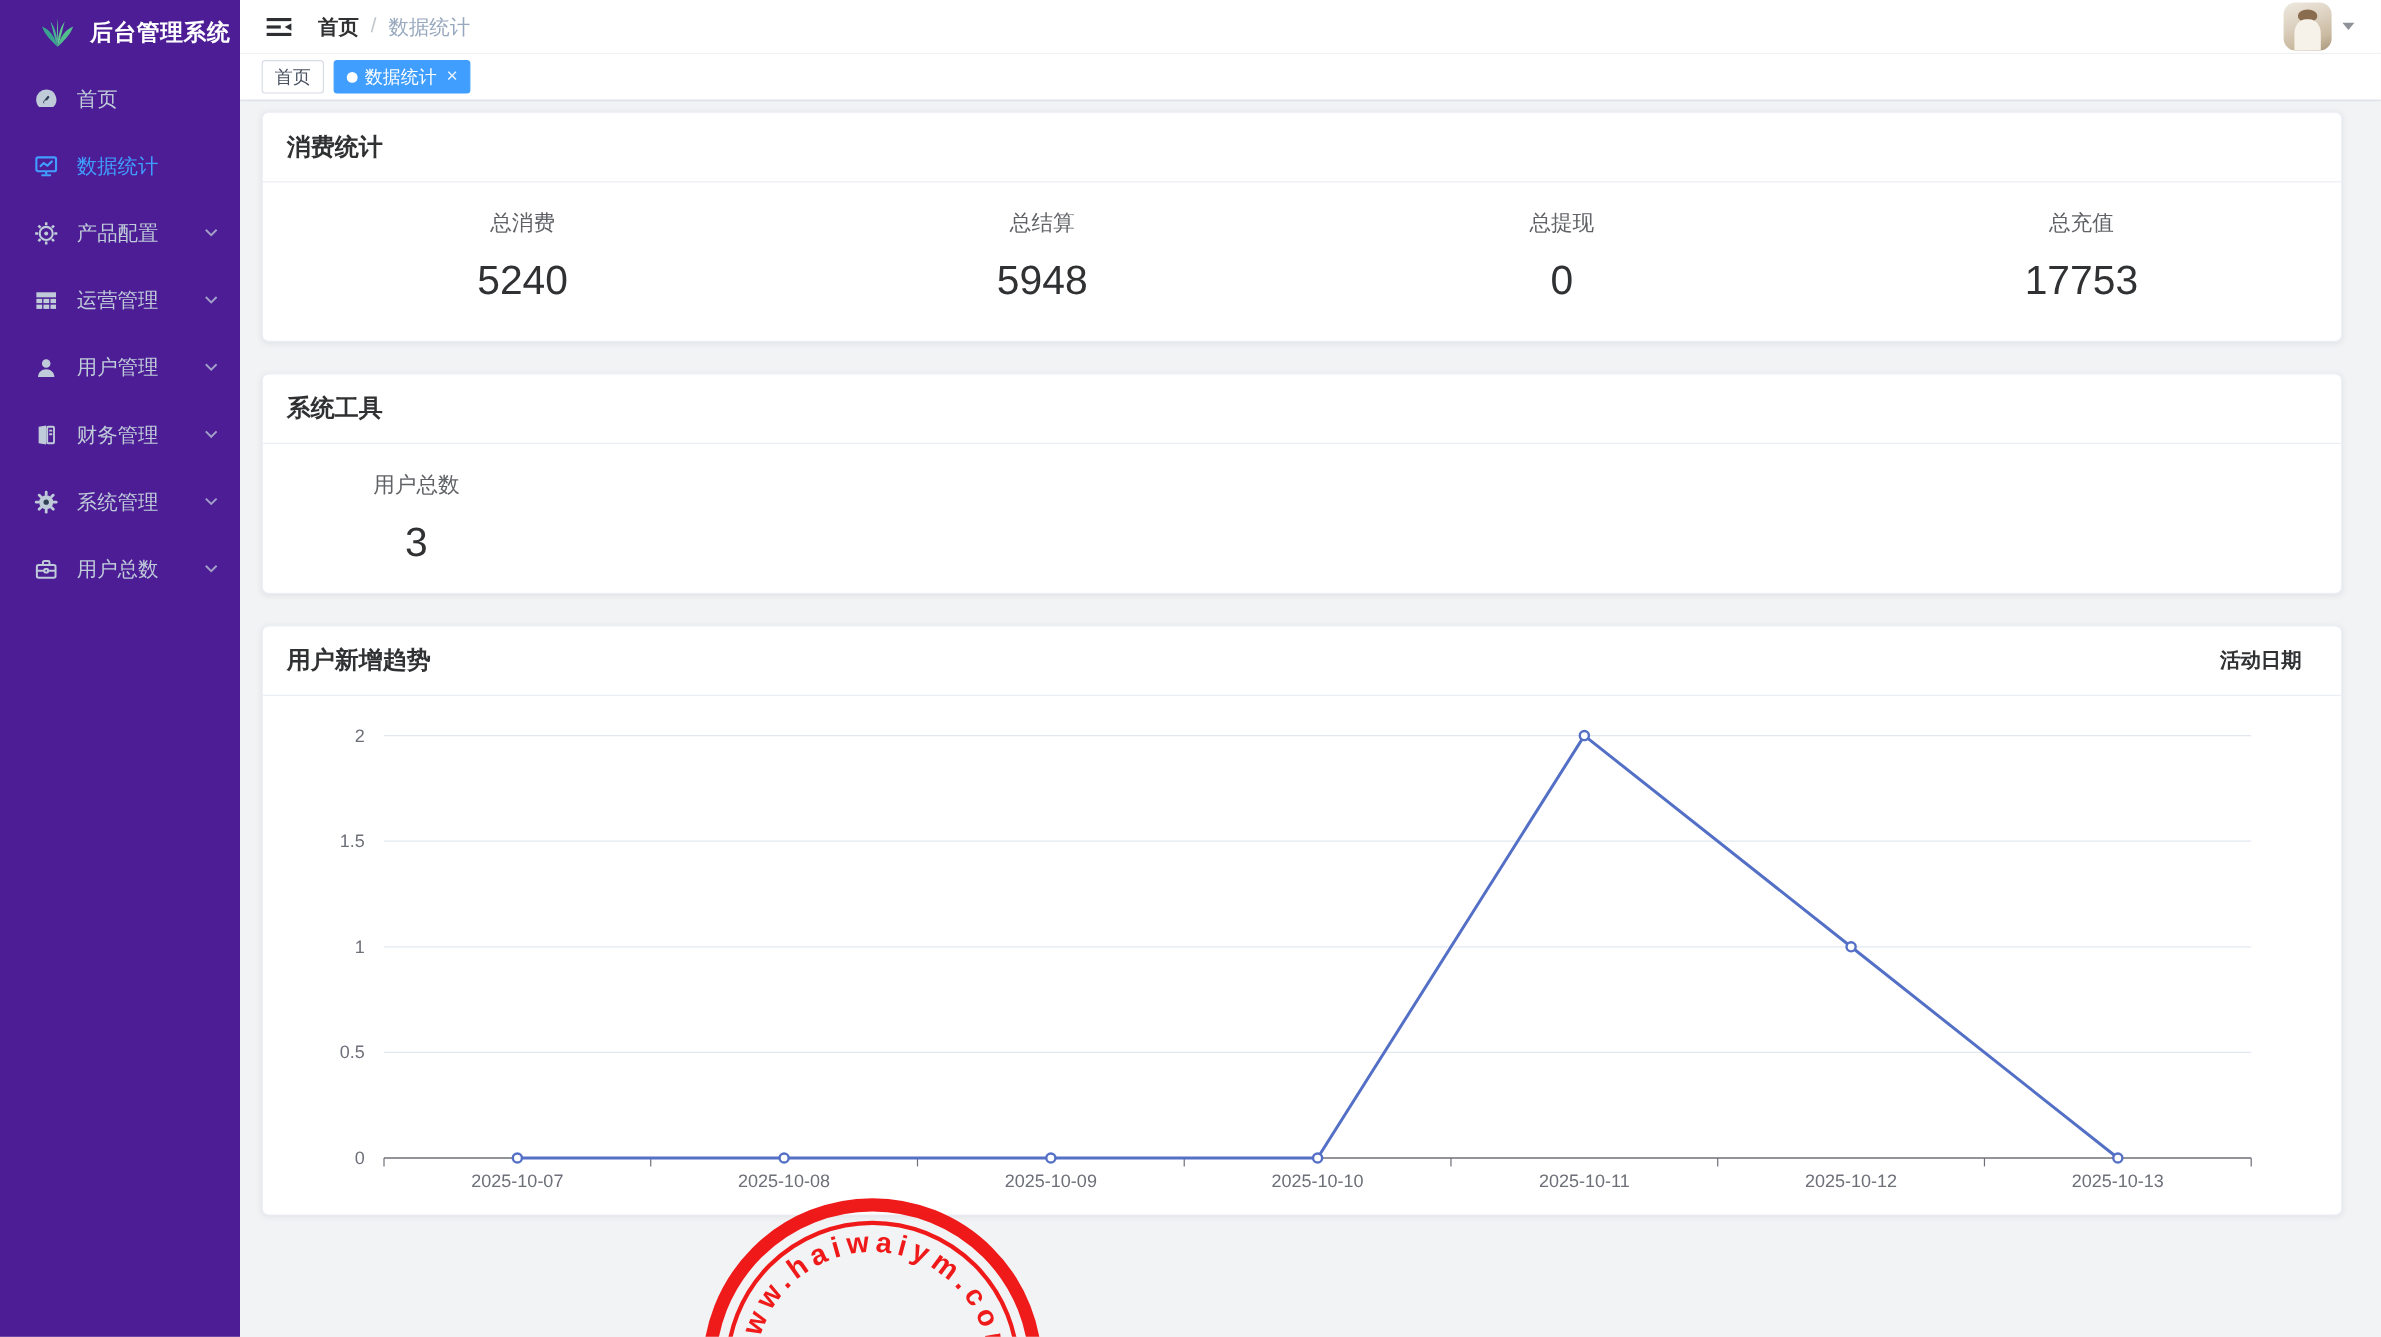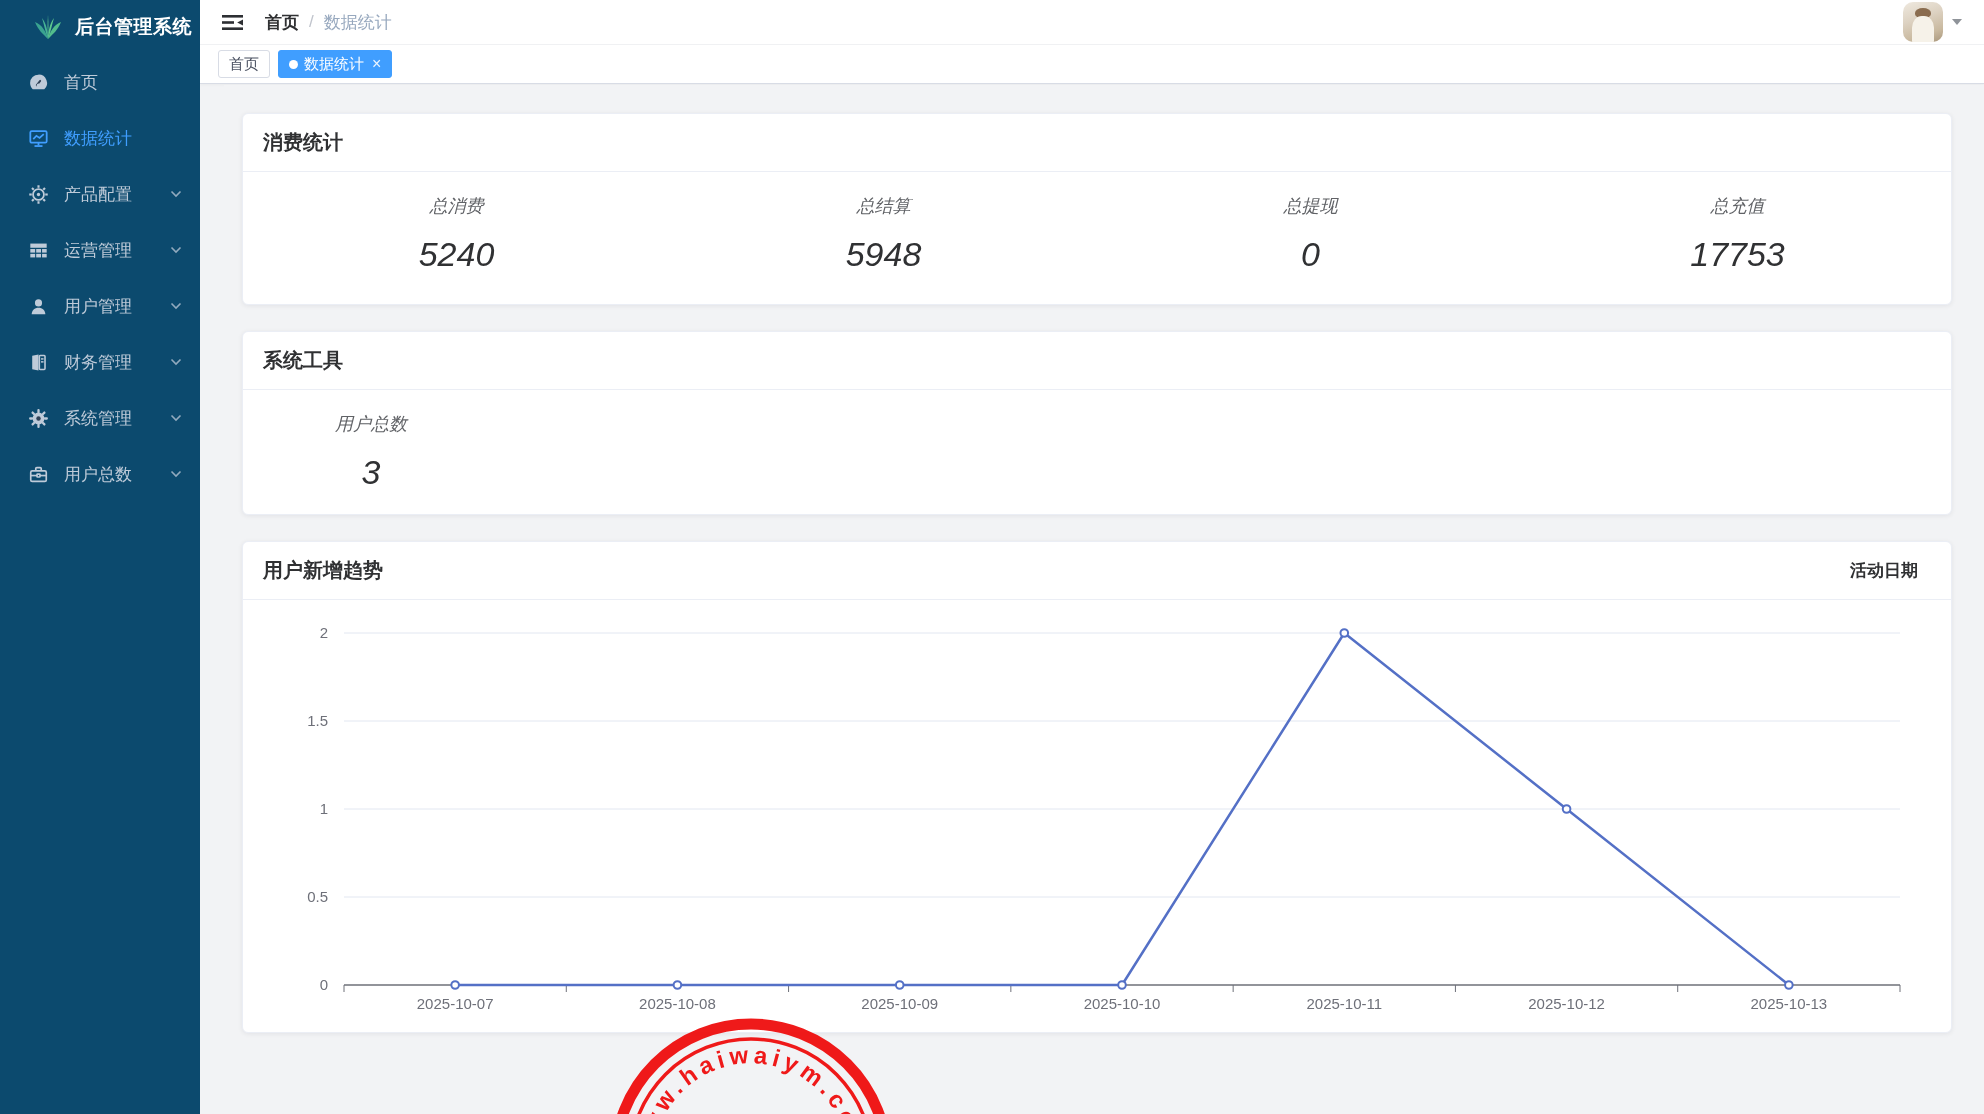--- a/index.html
+++ b/index.html
@@ -1,21 +1,21 @@
 <!DOCTYPE html>
 <html><head>
 <meta charset="utf-8">
 <style>
   * { margin:0; padding:0; box-sizing:border-box; }
   html,body { width:1984px; height:1114px; overflow:hidden;
     font-family:"Liberation Sans","DejaVu Sans",sans-serif; background:#f2f3f5; }
 
   
   .sidebar { position:absolute; left:0; top:0; width:200px; height:1114px;
-    background:#0c4a6e; z-index:30; }
+    background:#4c1d95; z-index:30; }
   .logo-row { height:54px; display:flex; align-items:center; padding-left:33px; }
   .logo-title { color:#fff; font-size:19px; font-weight:700; margin-left:12px; letter-spacing:.5px; }
   .menu { padding-top:0; }
   .menu-item { height:56px; display:flex; align-items:center;
     padding:0 18px 0 26px; color:#bfcbd9; font-size:17px; cursor:pointer; }
   .menu-item .mi-icon { width:24px; height:22px; margin-right:14px;
     display:flex; align-items:center; justify-content:center; color:#bfcbd9; }
   .menu-item.active { color:#409eff; }
   .menu-item.active .mi-icon { color:#409eff; }
   .mi-arrow { margin-left:auto; opacity:.75; display:flex; }
@@ -46,30 +46,30 @@
     padding:0 18px; border-top:1px solid #f0f1f3; border-bottom:1px solid #d8dce5;
     box-shadow:0 1px 3px rgba(0,0,0,.04); }
   .tag { height:28px; display:flex; align-items:center; padding:0 10px; gap:6px;
     background:#fff; border:1px solid #d8dce5; border-radius:3px;
     font-size:15px; color:#495060; cursor:pointer; }
   .tag.active { background:#409eff; border-color:#409eff; color:#fff; }
   .tag-dot { width:9px; height:9px; border-radius:50%; background:#fff; }
   .tag-close { font-size:16px; line-height:1; margin-left:2px; opacity:.9; cursor:pointer; }
 
   .content { position:absolute; top:85px; left:0; right:0; bottom:0;
-    background:#f2f3f5; padding:28px 32px 20px 18px; overflow:hidden;margin-left:24px; }
+    background:#f2f3f5; padding:8px 32px 20px 18px; overflow:hidden; }
 
   .card { background:#fff; border:1px solid #ebeef5; border-radius:6px;
     box-shadow:0 1px 5px rgba(0,21,41,.07); margin-bottom:26px; }
   .card-header { display:flex; align-items:center; padding:15px 20px;
     border-bottom:1px solid #ebeef5; }
   .card-title { font-size:20px; font-weight:700; color:#303133; }
 
   .stats-row { display:flex; padding:22px 0 28px; }
-  .stat { flex:1; text-align:center;font-style:italic; }
+  .stat { flex:1; text-align:center; }
   .stat.narrow { flex:0 0 256px; }
   .stat-label { font-size:18px; color:#606266; }
   .stat-value { font-size:34px; color:#303133; margin-top:17px; }
 
   .header-right { margin-left:auto; display:flex; align-items:center; }
   .range-label { font-size:17px; font-weight:700; color:#303133; margin-right:13px; }
   .range-picker { width:350px; height:30px; border:1px solid #dcdfe6; border-radius:4px;
     background:#fff; display:flex; align-items:center; padding:0 12px; cursor:pointer; }
   .rp-icon { display:flex; color:#c0c4cc; margin-right:4px; }
   .rp-input { flex:1; text-align:center; font-size:16px; color:#c0c4cc; border:none;

